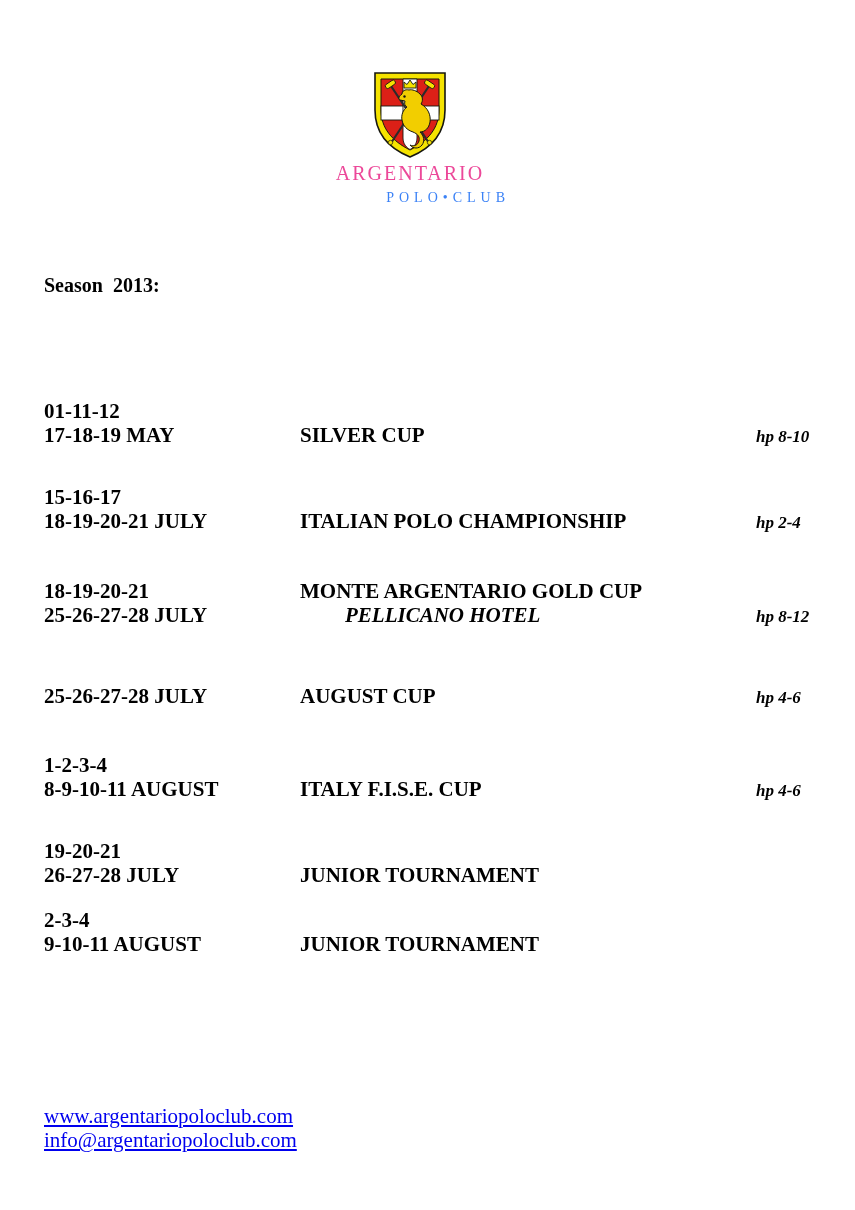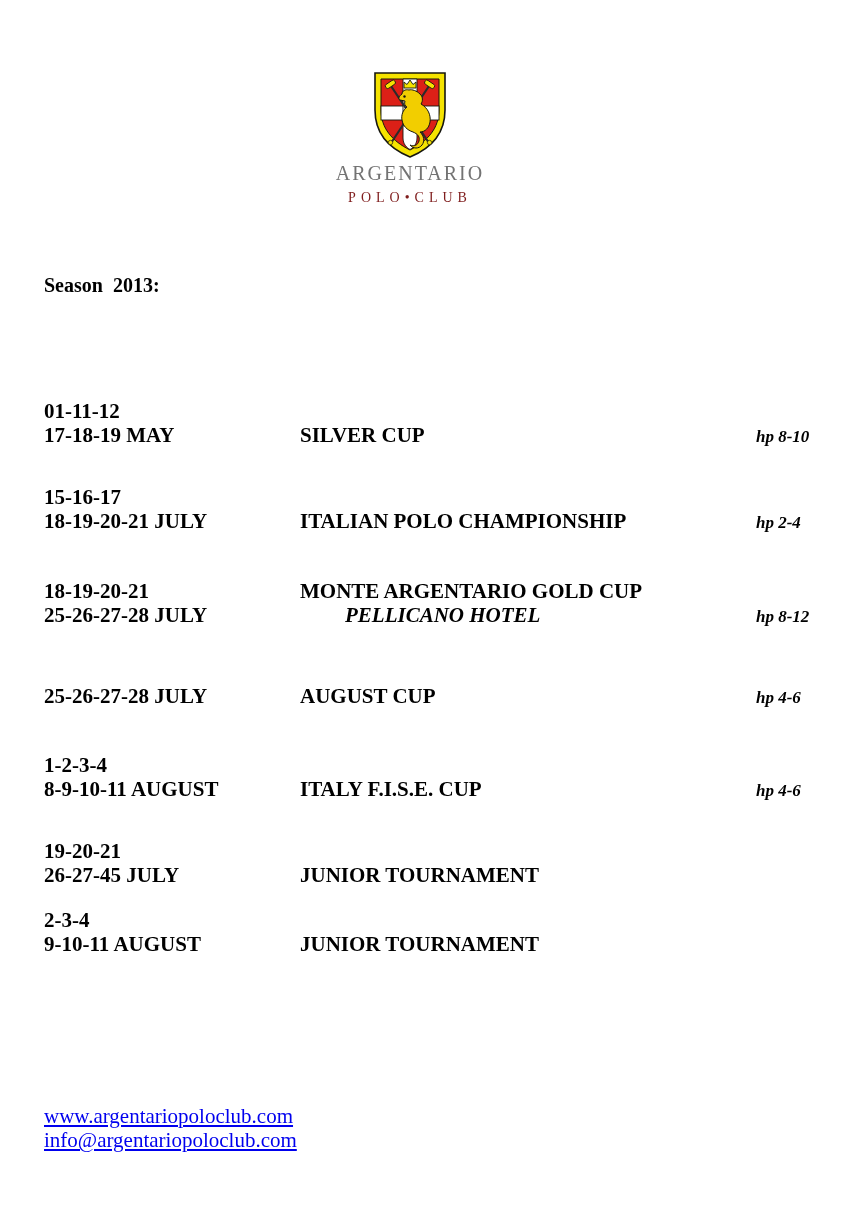--- a/index.html
+++ b/index.html
@@ -25,34 +25,34 @@
     height: 90px;
   }
   .club-name {
     position: absolute;
     left: 310px;
     top: 160px;
     width: 200px;
     text-align: center;
     font-size: 20px;
     letter-spacing: 2px;
-    color: #737373;
+    color: #ec4899;
     line-height: 26px;
     white-space: nowrap;
     font-family: Liberation Serif, serif;
   }
   .club-subtitle {
     position: absolute;
     left: 310px;
     top: 188px;
     width: 200px;
-    text-align: center;
+    text-align: right;
     font-size: 14px;
     letter-spacing: 5px;
-    color: #7f1d1d;
+    color: #3b82f6;
     line-height: 20px;
     white-space: nowrap;
   }
 
   
   .season-heading {
     position: absolute;
     left: 44px;
     top: 272px;
     font-size: 20px;
@@ -189,21 +189,21 @@
       <span class="col-event">ITALY F.I.S.E. CUP</span>
       <span class="col-hp">hp 4-6</span>
     </div>
   </div>
 
   <div class="entry" style="top:839px">
     <div class="line">
       <span class="col-date">19-20-21</span>
     </div>
     <div class="line">
-      <span class="col-date">26-27-45 JULY</span>
+      <span class="col-date">26-27-28 JULY</span>
       <span class="col-event">JUNIOR TOURNAMENT</span>
       <span class="col-hp"></span>
     </div>
   </div>
 
   <div class="entry" style="top:908px">
     <div class="line">
       <span class="col-date">2-3-4</span>
     </div>
     <div class="line">

